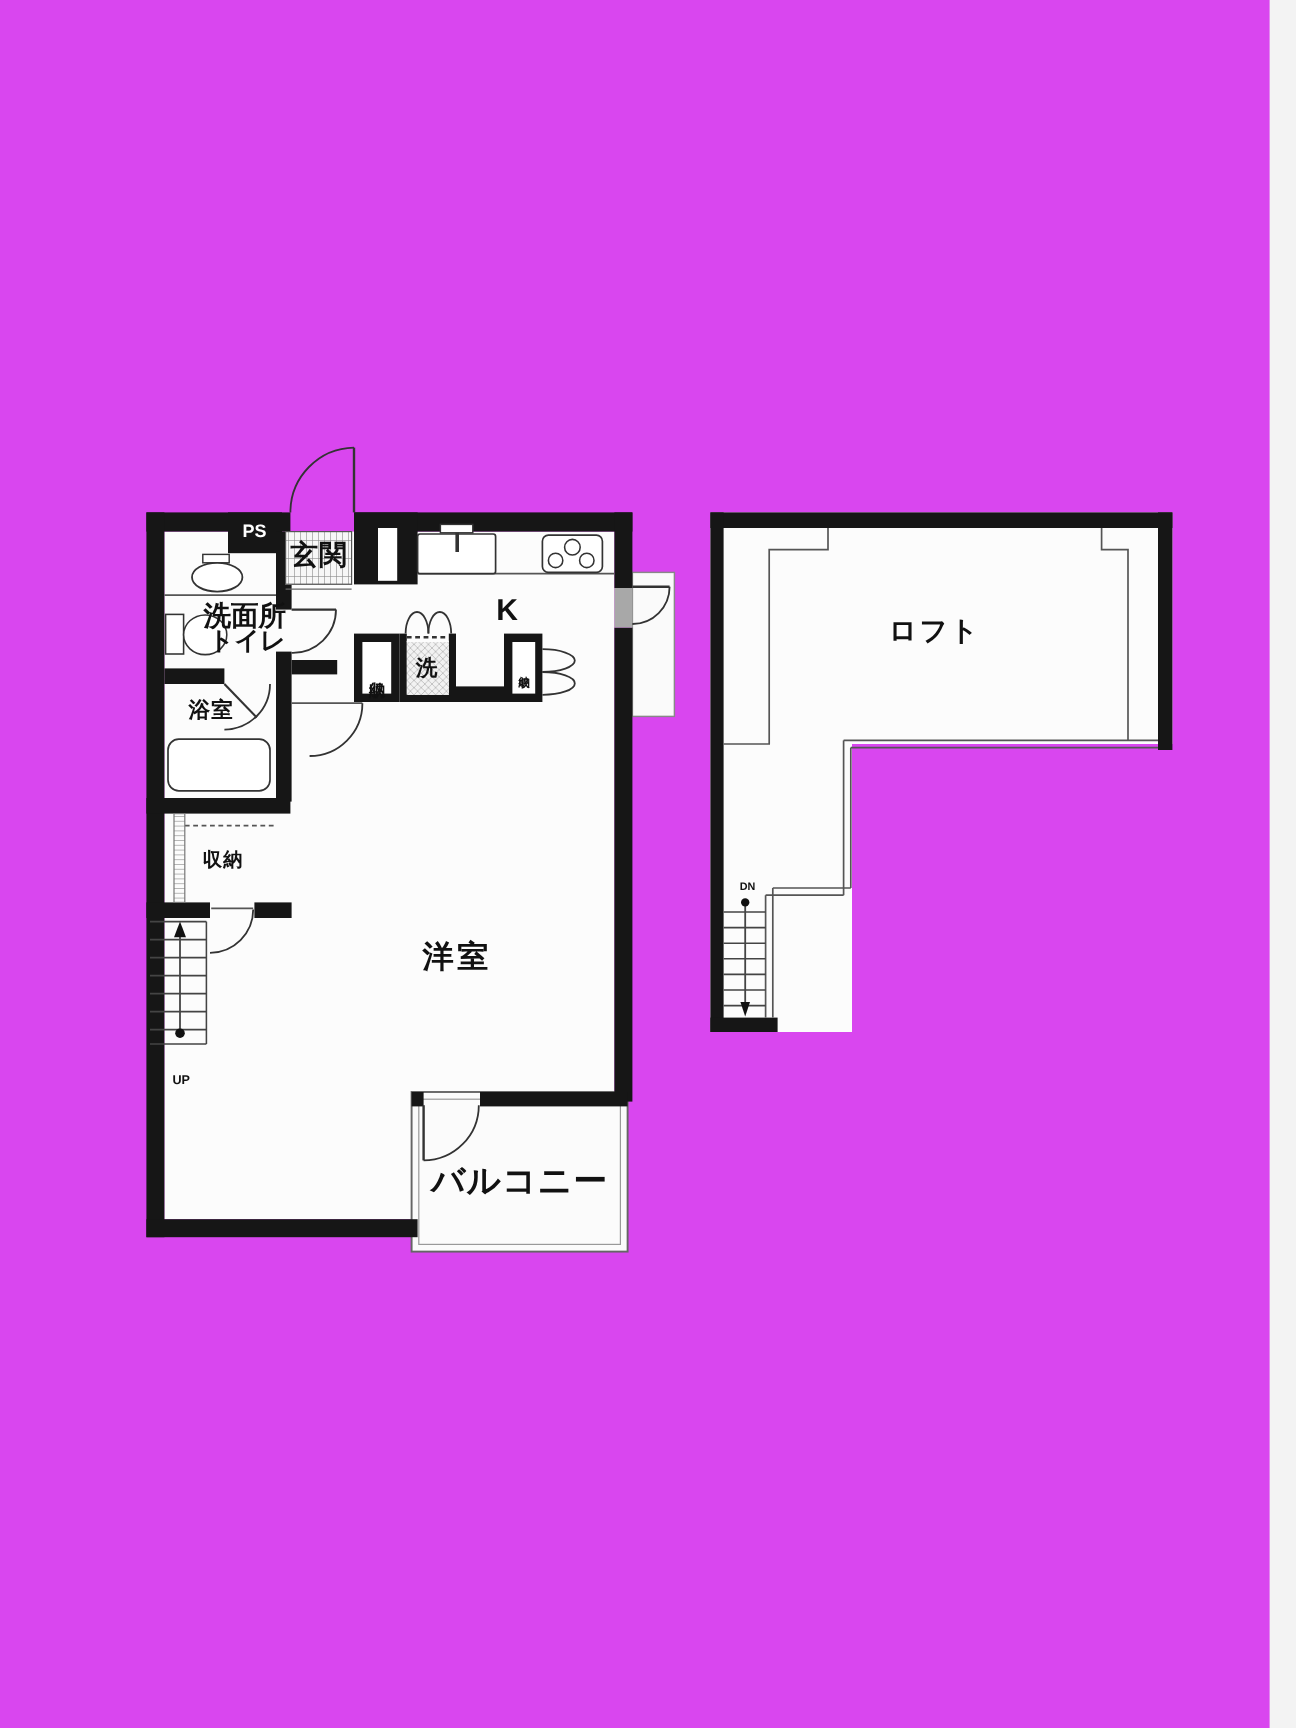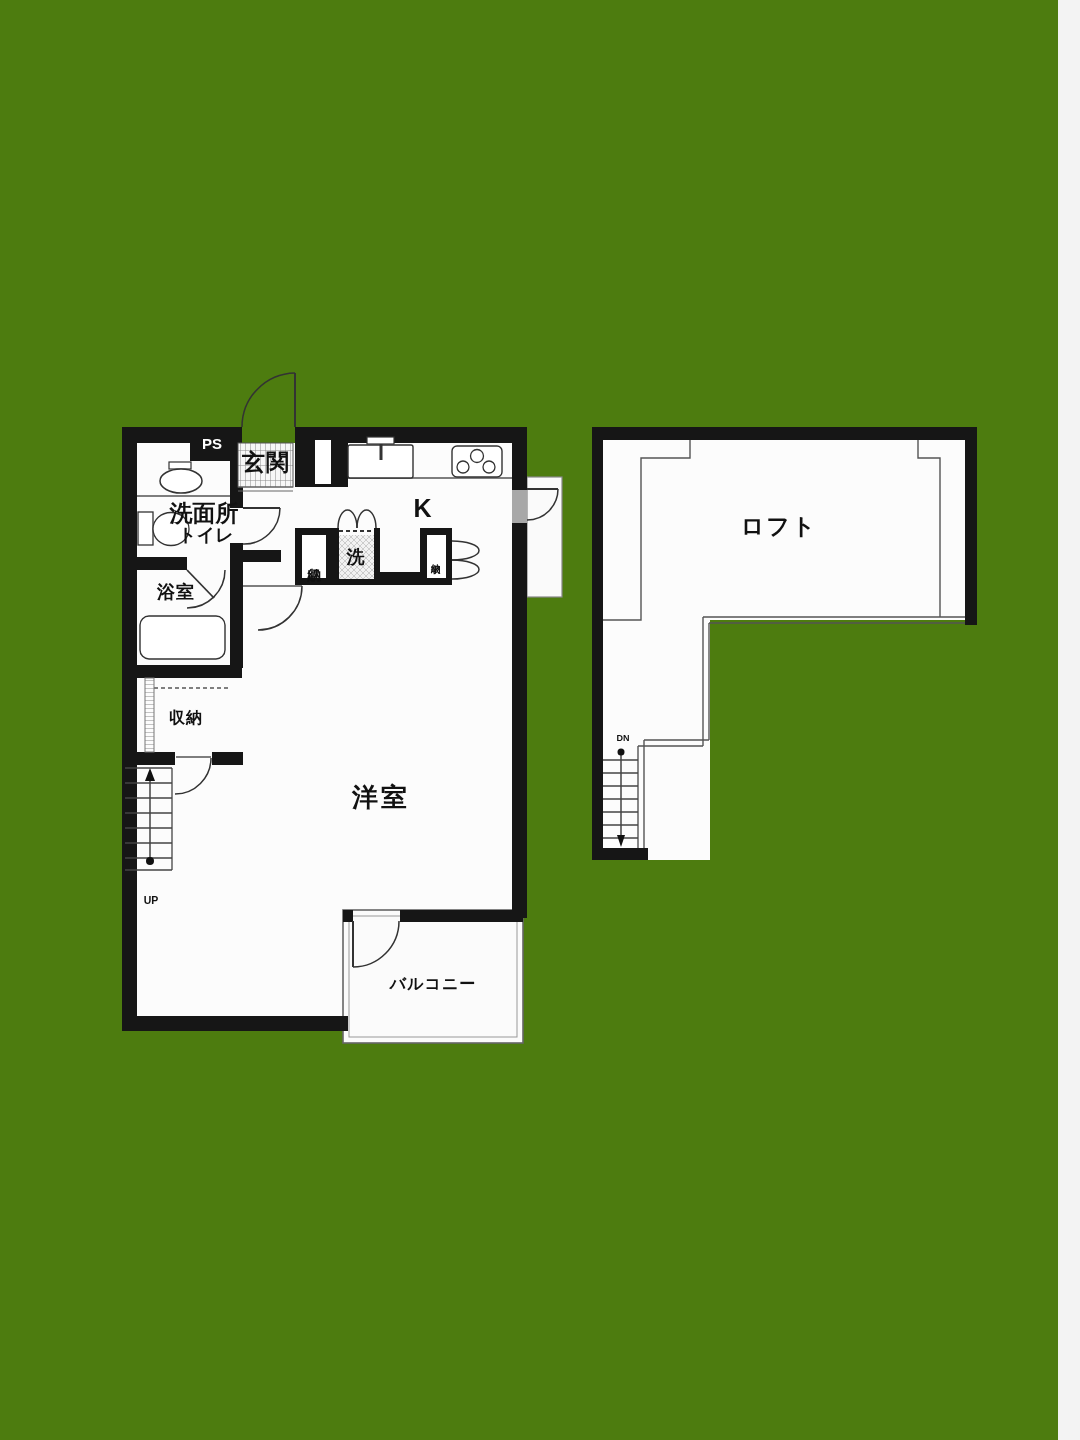--- a/index.html
+++ b/index.html
@@ -1,17 +1,17 @@
 <!DOCTYPE html>
 <html><head>
 <meta charset="utf-8">
 <style>
   html,body{margin:0;padding:0;}
   body{background:#f3f3f3;font-family:"Liberation Sans","DejaVu Sans",sans-serif;}
-  .canvas{position:relative;width:1058px;height:1440px;background:#4d7c0f;overflow:hidden;}
+  .canvas{position:relative;width:1058px;height:1440px;background:#d946ef;overflow:hidden;}
   .plan-svg{position:absolute;left:0;top:0;}
   .lbl{position:absolute;transform:translate(-50%,-50%);color:#111;font-weight:700;
        white-space:nowrap;line-height:1.25;letter-spacing:1px;}
   .lbl.white{color:#ffffff;}
   .lbl.vert{writing-mode:vertical-rl;text-orientation:upright;letter-spacing:0;line-height:1;}
   .small{letter-spacing:0;}
 </style>
 </head>
 <body>
 
@@ -225,25 +225,25 @@
       <line x1="603" y1="838" x2="638" y2="838"></line>
       <line x1="621" y1="752" x2="621" y2="838" stroke-width="1.5"></line>
     </g>
     <circle cx="621" cy="752" r="3.5" fill="#111"></circle>
     <polygon points="617,835 625,835 621,847" fill="#111"></polygon>
   </svg>
 
   <div class="lbl white small" style="left:212px;top:444px;font-size:15px;">PS</div>
   <div class="lbl" style="left:266px;top:462px;font-size:23px;">玄関</div>
   <div class="lbl small" style="left:204px;top:513px;font-size:23px;text-align:right;">洗面所</div>
-  <div class="lbl small" style="left:206px;top:535px;font-size:18px;">トイレ</div>
+  <div class="lbl small" style="left:206px;top:535px;font-size:21px;">トイレ</div>
   <div class="lbl" style="left:176px;top:592px;font-size:18px;">浴室</div>
   <div class="lbl" style="left:186px;top:718px;font-size:16px;">収納</div>
   <div class="lbl vert" style="left:314px;top:557px;font-size:13.5px;">収納</div>
   <div class="lbl" style="left:356px;top:557px;font-size:18px;">洗</div>
   <div class="lbl vert" style="left:436px;top:556px;font-size:9.5px;">収納</div>
   <div class="lbl" style="left:423px;top:509px;font-size:25px;">K</div>
   <div class="lbl" style="left:381px;top:797px;font-size:26px;letter-spacing:3px;text-align:right;">洋室</div>
-  <div class="lbl" style="left:433px;top:984px;font-size:16px;">バルコニー</div>
+  <div class="lbl" style="left:433px;top:984px;font-size:28px;">バルコニー</div>
   <div class="lbl small" style="left:151px;top:877px;font-size:10.5px;margin-top:24px;">UP</div>
   <div class="lbl" style="left:779px;top:526px;font-size:23px;letter-spacing:2px;">ロフト</div>
   <div class="lbl small" style="left:623px;top:739px;font-size:9px;">DN</div>
 </div>
 
 </body></html>

